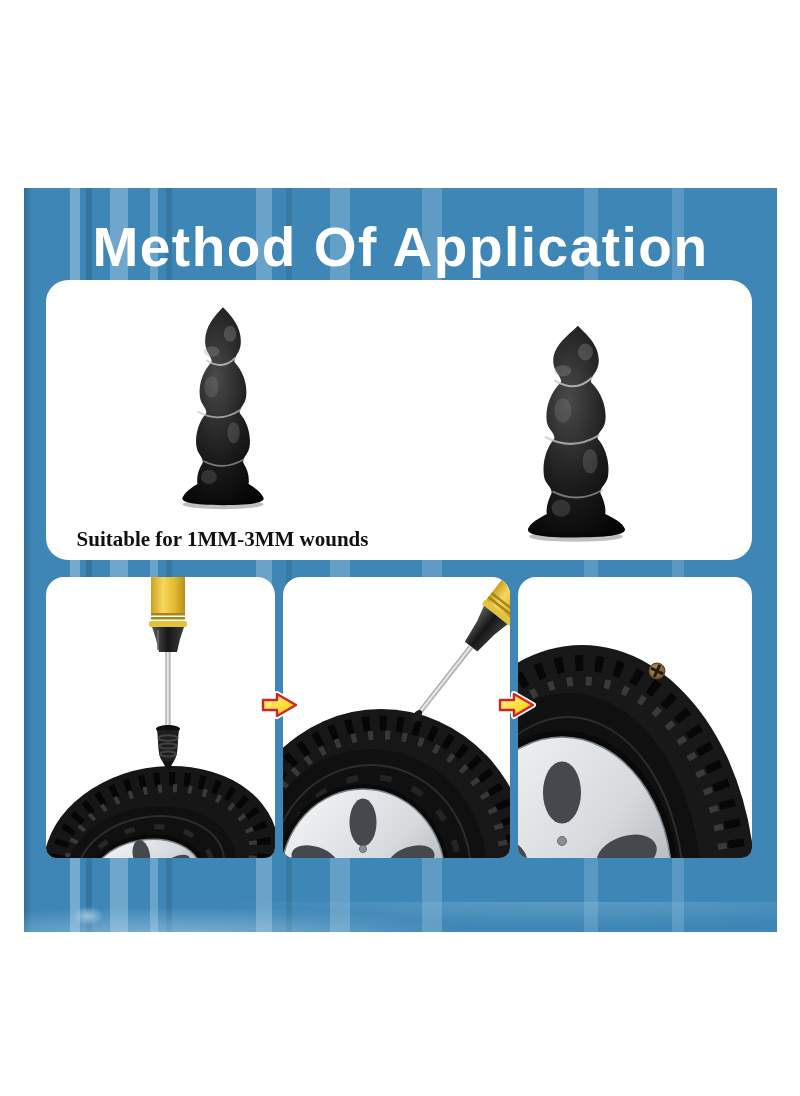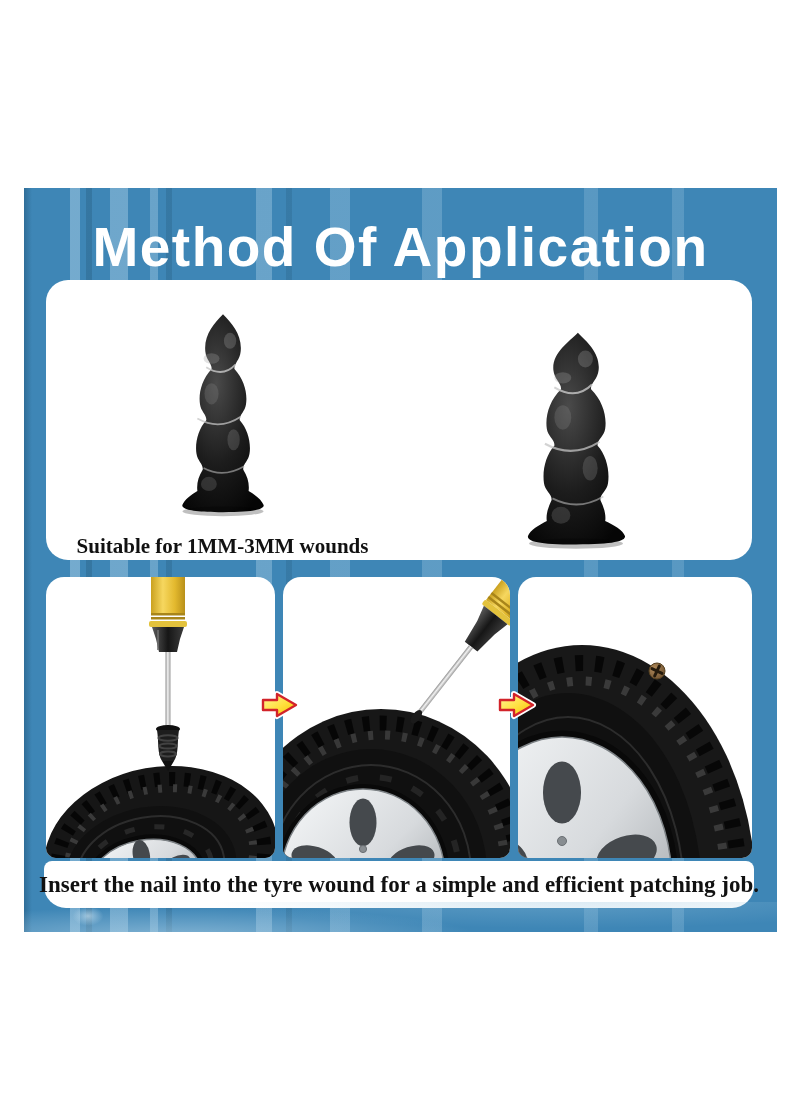--- a/index.html
+++ b/index.html
@@ -35,21 +35,21 @@
       radial-gradient(80% 180% at 72% -20%, rgba(150,195,222,.40), rgba(150,195,222,0) 60%);}
 
   .title{position:absolute;top:16px;left:0;width:100%;margin:0;text-align:center;
          color:var(--title-white,#fff);font-weight:700;font-size:55px;line-height:86px;
          letter-spacing:1.5px;font-family:"Liberation Sans",sans-serif;}
 
   
   .size-guide{position:absolute;left:22px;top:92px;width:706px;height:280px;
               background:var(--panel-white,#fff);border-radius:22px;display:flex;}
   .size-item{flex:1;display:flex;flex-direction:column;align-items:center;
-             justify-content:flex-end;padding-bottom:1px;}
+             justify-content:flex-end;padding-bottom:8px;}
   .size-item svg{display:block;margin-bottom:6px;}
   .size-label{font-family:"Liberation Serif",serif;font-weight:700;font-size:21px;
               color:var(--text-black,#111);white-space:nowrap;}
 
   
   .steps{position:absolute;left:22px;top:389px;width:706px;height:281px;display:flex;gap:8px;}
   .step{background:var(--panel-white,#fff);border-radius:18px 18px 10px 10px;
         overflow:hidden;position:relative;}
   .step svg{display:block;width:100%;height:100%;}
   .s1{flex:0 0 229px;} .s2{flex:0 0 227px;} .s3{flex:0 0 234px;}
@@ -319,19 +319,16 @@
           <linearGradient id="ag2" x1="0" y1="0" x2="1" y2="1">
         <stop offset="0%" stop-color="#fff59a"></stop>
             <stop offset="55%" stop-color="#ffdf3d"></stop>
         <stop offset="100%" stop-color="#f2bf00"></stop>
           </linearGradient>
         </defs>
       <path d="M3,10 h14 v-6 l19,11 -19,11 v-6 h-14 z" fill="none" stroke="#ffffff" stroke-width="6" stroke-linejoin="round"></path>
       <path d="M3,10 h14 v-6 l19,11 -19,11 v-6 h-14 z" fill="url(#ag2)" stroke="#d2232a" stroke-width="2.4" stroke-linejoin="round"></path>
     </svg>
 
-    <div class="caption">
-      <span>Insert the nail into the tyre wound for a simple and efficient patching job.</span>
-    </div>
 
     <div class="wave"></div>
   </div>
 </div>
 
 </body></html>

